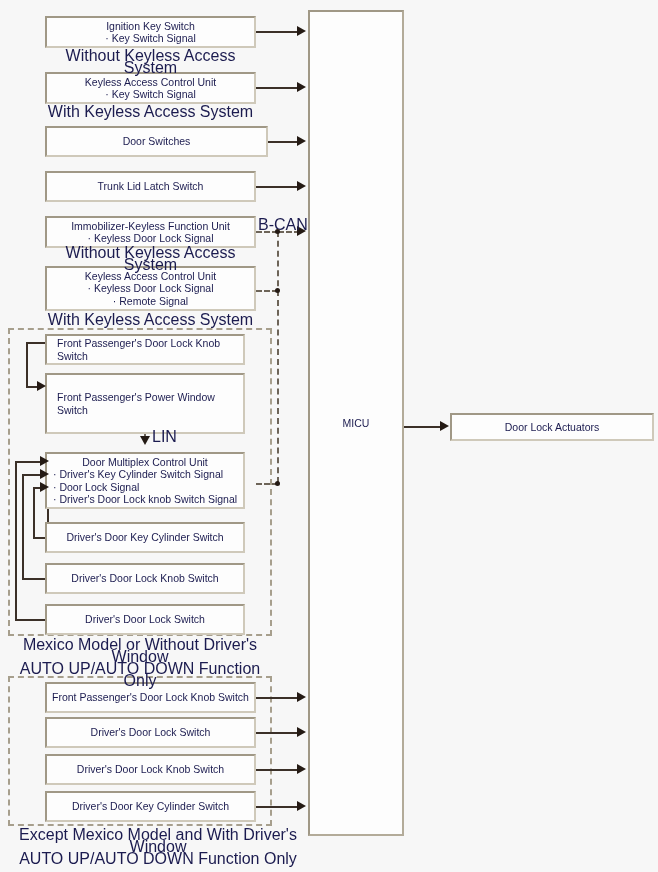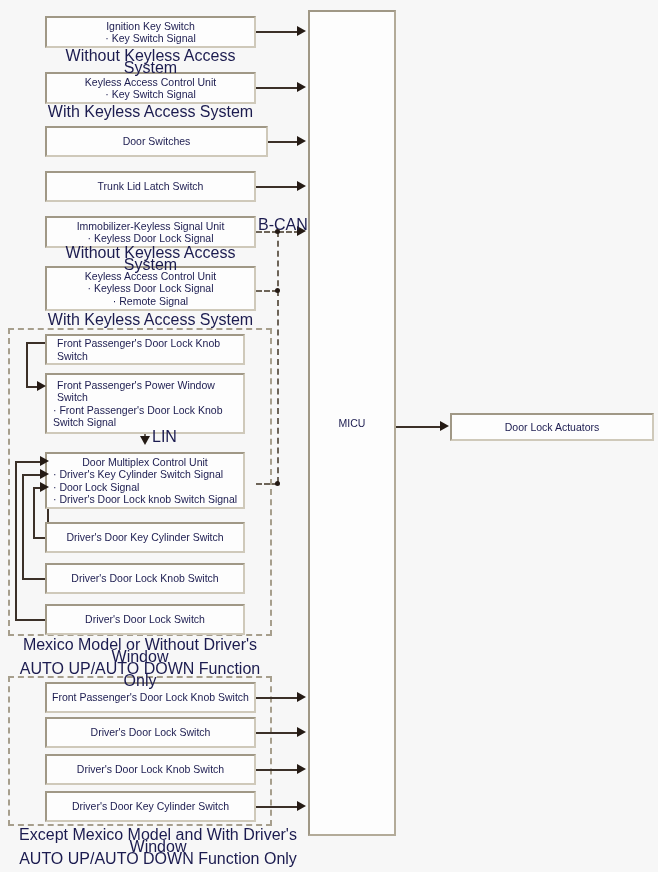--- a/index.html
+++ b/index.html
@@ -96,21 +96,21 @@
   }
   .buslbl{
     position:absolute;color:#1b1b4f;font-size:16px;z-index:7;
   }
 </style>
 </head>
 <body>
 
 <div id="canvas">
 
-  <div class="micu" style="left:308px;top:10px;width:88px;height:826px;">
+  <div class="micu" style="left:308px;top:10px;width:96px;height:826px;">
     <span>MICU</span>
   </div>
 
   <div class="box" style="left:450px;top:413px;width:204px;height:28px;">
     <div class="ttl">Door Lock Actuators</div>
   </div>
   <div class="hline" style="left:396px;top:426px;width:46px;"></div>
   <div class="arrowR" style="left:440px;top:421px;"></div>
 
   <div class="box" style="left:45px;top:16px;width:211px;height:32px;">
@@ -135,21 +135,21 @@
   <div class="hline" style="left:256px;top:141px;width:44px;"></div>
   <div class="arrowR" style="left:297px;top:136px;"></div>
 
   <div class="box" style="left:45px;top:171px;width:211px;height:31px;">
     <div class="ttl">Trunk Lid Latch Switch</div>
   </div>
   <div class="hline" style="left:256px;top:186px;width:44px;"></div>
   <div class="arrowR" style="left:297px;top:181px;"></div>
 
   <div class="box" style="left:45px;top:216px;width:211px;height:32px;">
-    <div class="ttl">Immobilizer-Keyless Signal Unit</div>
+    <div class="ttl">Immobilizer-Keyless Function Unit</div>
     <div class="ttl">· Keyless Door Lock Signal</div>
   </div>
   <div class="cap" style="left:45px;top:247px;width:211px;">Without Keyless Access System</div>
 
   <div class="box" style="left:45px;top:266px;width:211px;height:45px;">
     <div class="ttl">Keyless Access Control Unit</div>
     <div class="ttl">· Keyless Door Lock Signal</div>
     <div class="ttl">· Remote Signal</div>
   </div>
   <div class="cap" style="left:45px;top:314px;width:211px;">With Keyless Access System</div>
@@ -179,22 +179,20 @@
   </div>
 
   <div class="hline" style="left:26px;top:342px;width:21px;"></div>
   <div class="vline" style="left:26px;top:342px;height:44px;"></div>
   <div class="hline" style="left:26px;top:386px;width:14px;"></div>
   <div class="arrowR" style="left:37px;top:381px;"></div>
 
   <div class="box lefty" style="left:45px;top:373px;width:200px;height:61px;">
     <div class="ttl" style="white-space:pre-line;">Front Passenger's Power Window
 Switch</div>
-    <div class="sig" style="white-space:pre-line;padding-left:6px;">· Front Passenger's Door Lock Knob
-  Switch Signal</div>
   </div>
 
   <div class="dv" style="left:144px;top:424px;height:14px;"></div>
   <div class="arrowD" style="left:140px;top:436px;"></div>
   <div class="buslbl" style="left:152px;top:428px;">LIN</div>
 
   <div class="box" style="left:45px;top:452px;width:200px;height:57px;">
     <div class="ttl">Door Multiplex Control Unit</div>
     <div class="sig" style="padding-left:6px;">· Driver's Key Cylinder Switch Signal</div>
     <div class="sig" style="padding-left:6px;">· Door Lock Signal</div>

